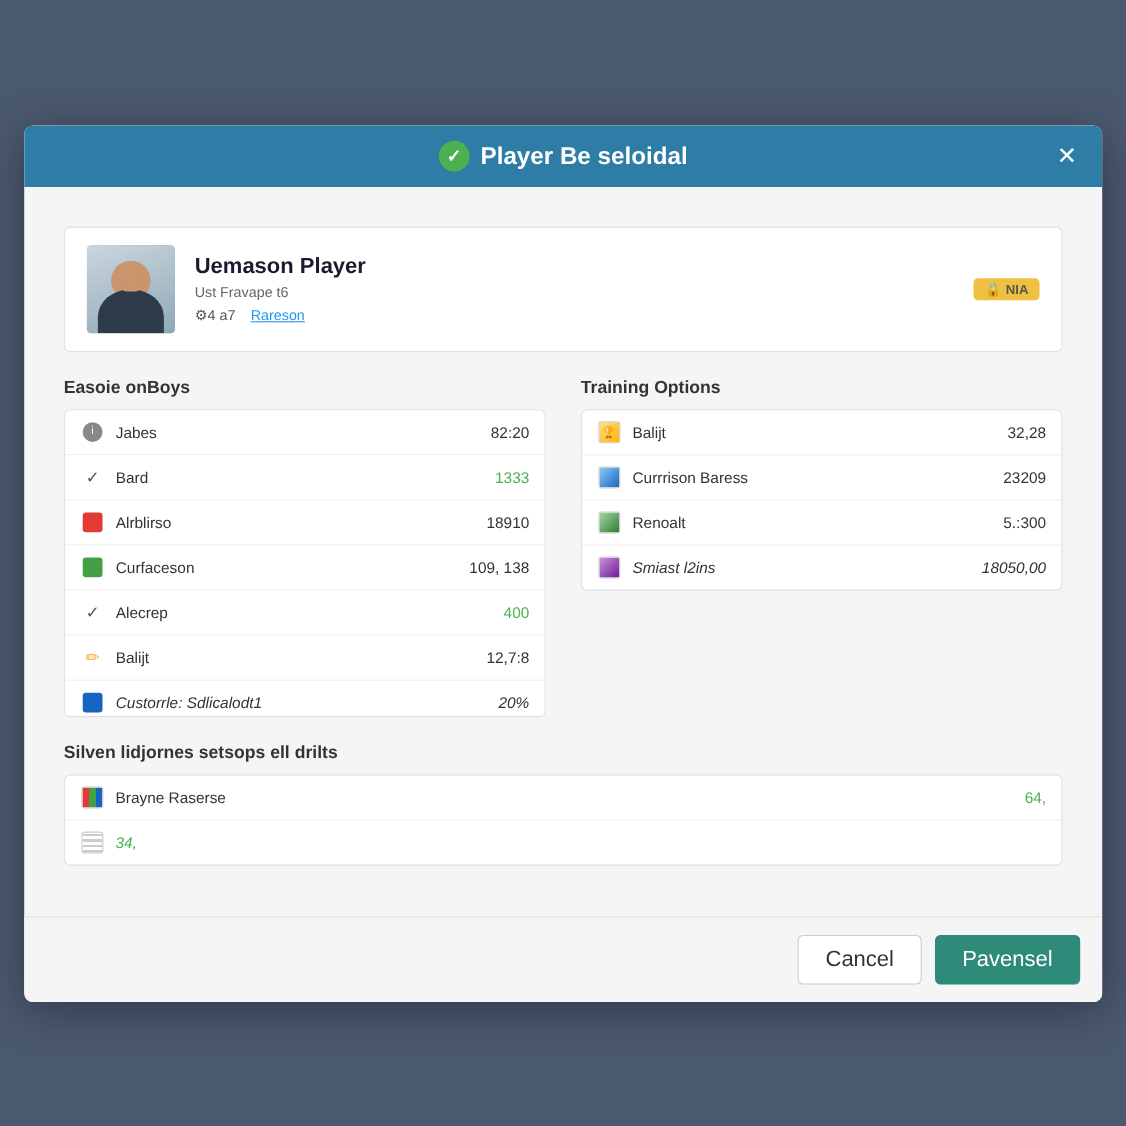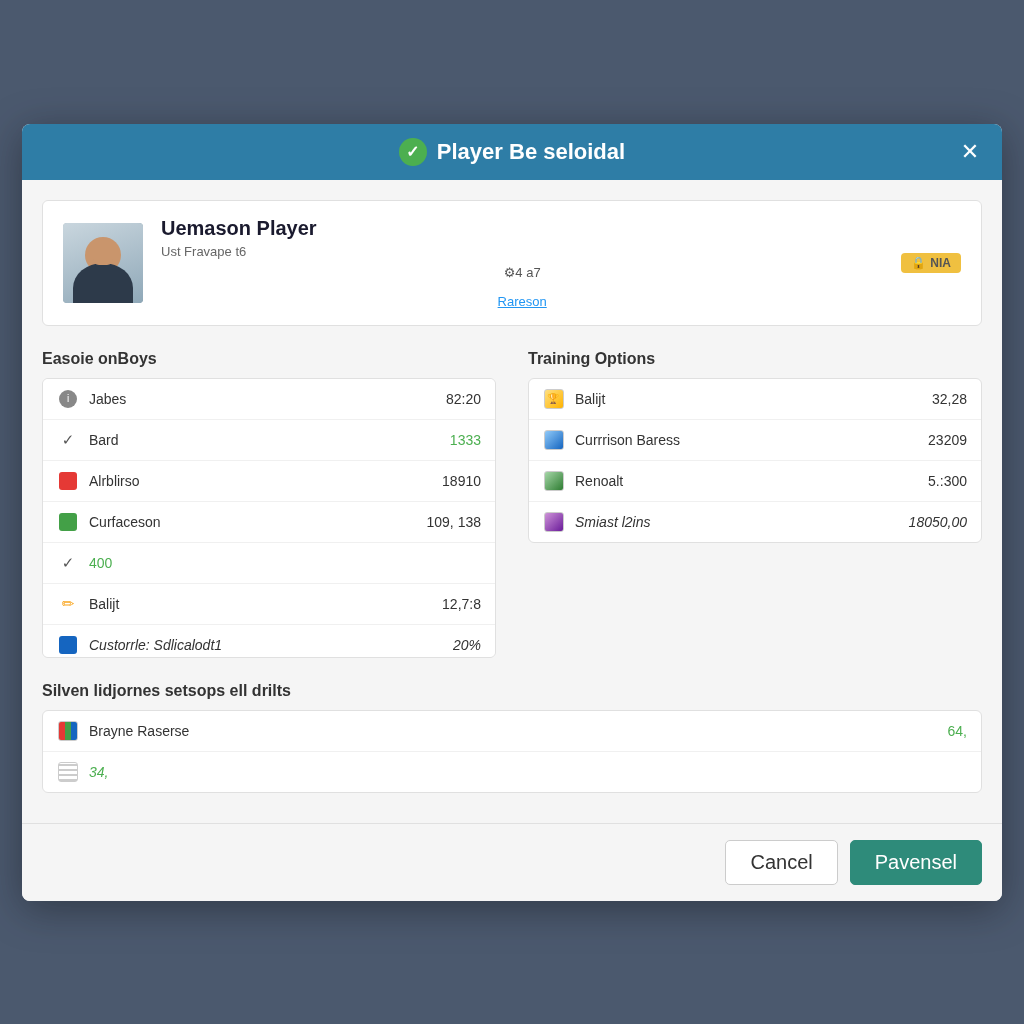--- a/index.html
+++ b/index.html
@@ -65,21 +65,21 @@
       color: white;
       font-size: 22px;
       cursor: pointer;
       width: 32px;
       height: 32px;
       display: flex;
       align-items: center;
       justify-content: center;
       border-radius: 4px;
     }
-    .modal-body { padding: 20px; }
+    .modal-body { padding: 36px; }
 
     
     .player-card {
       background: white;
       border-radius: 6px;
       padding: 16px 20px;
       display: flex;
       align-items: center;
       gap: 18px;
       margin-bottom: 24px;
@@ -107,21 +107,20 @@
       font-size: 13px;
       color: #666;
       margin-bottom: 6px;
     }
     .player-meta {
       display: flex;
       align-items: center;
       gap: 14px;
       font-size: 13px;
       color: #555;
-      flex-direction: column;
     }
     .player-meta .link { color: #2196f3; text-decoration: underline; cursor: pointer; }
     .nia-badge {
       background: #f0c040;
       color: #555;
       padding: 3px 10px;
       border-radius: 4px;
       font-size: 12px;
       font-weight: 600;
       margin-left: auto;
@@ -283,20 +282,21 @@
                 <div class="item-icon">
                   <div style="width:18px;height:18px;background:#43a047;border-radius:3px;"></div>
                 </div>
                 <span class="item-label">Curfaceson</span>
                 <span class="item-value normal">109, 138</span>
               </div>
               <div class="list-item">
                 <div class="item-icon">
                   <span style="color:#555;font-size:15px;">✓</span>
                 </div>
+                <span class="item-label">Alecrep</span>
                 <span class="item-value green">400</span>
               </div>
               <div class="list-item">
                 <div class="item-icon">
                   <span style="color:#f9a825;font-size:15px;">✏</span>
                 </div>
                 <span class="item-label">Balijt</span>
                 <span class="item-value normal">12,7:8</span>
               </div>
               <div class="list-item">

